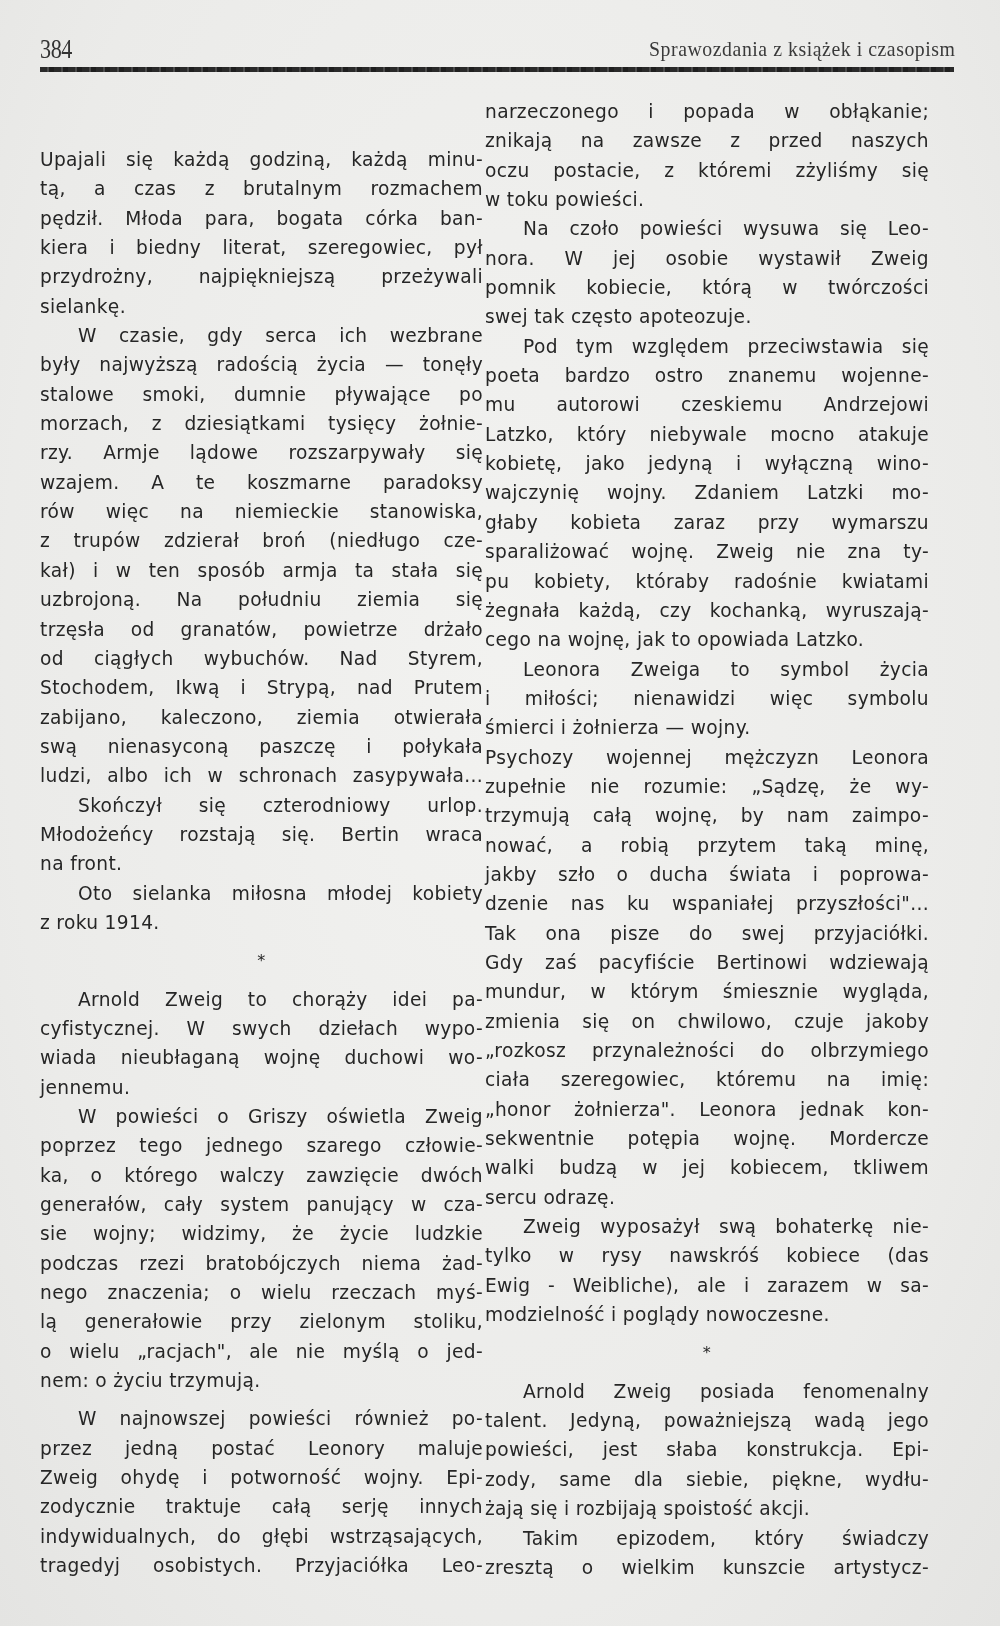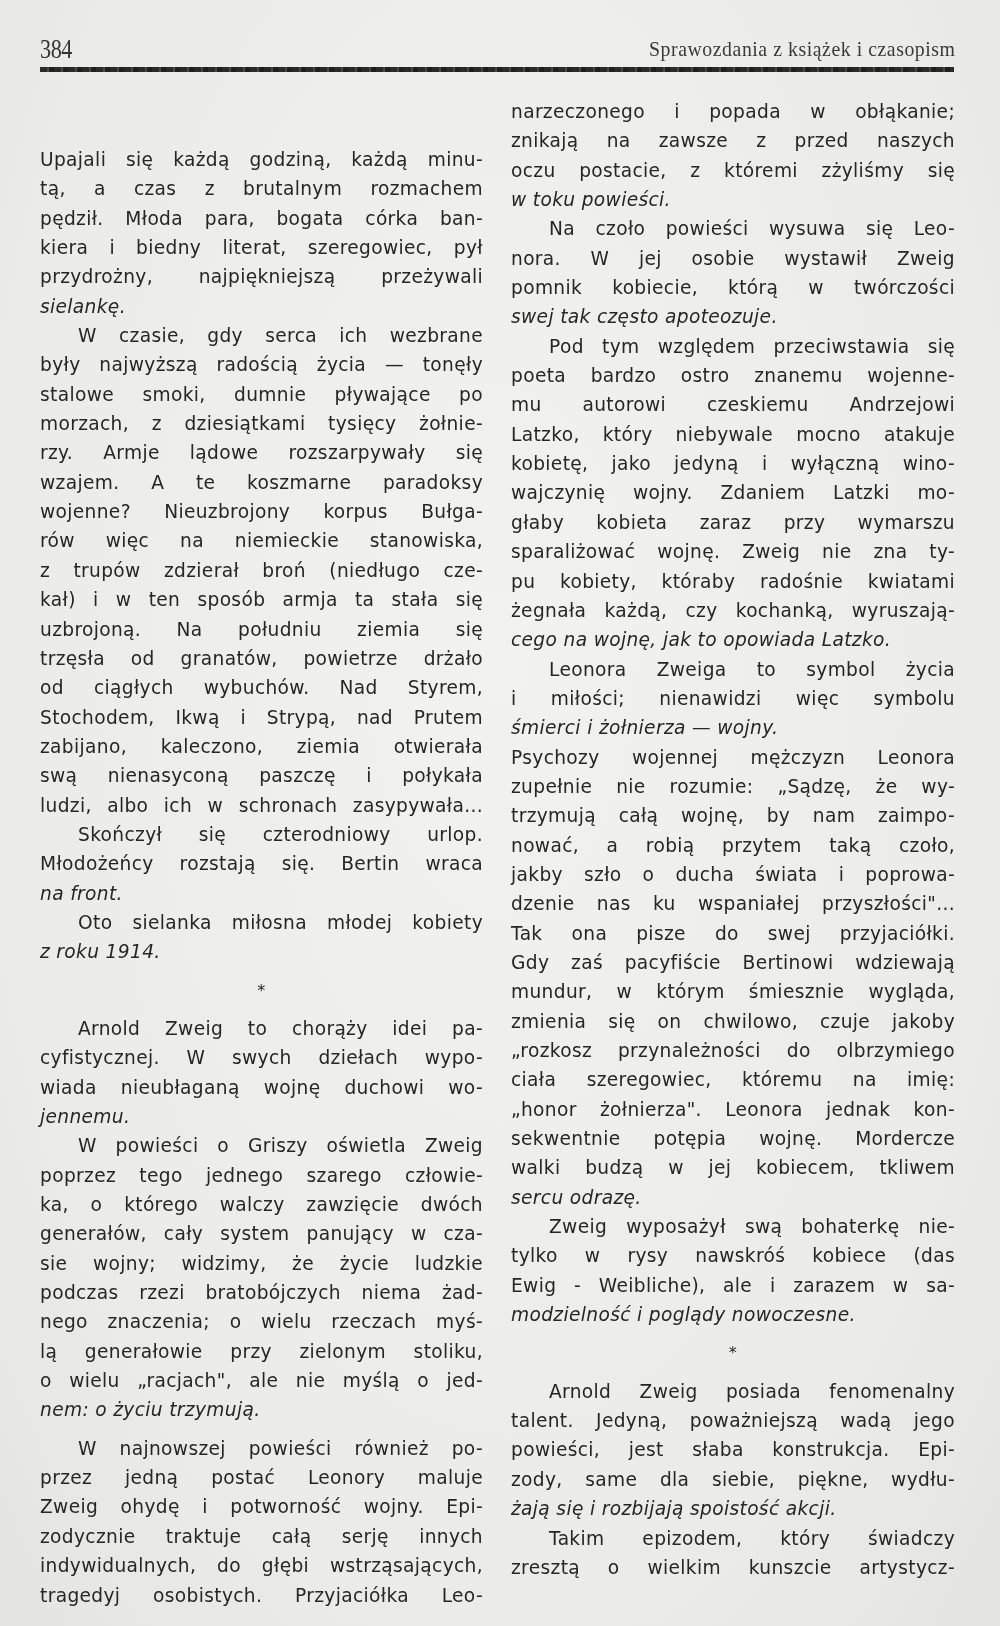--- a/index.html
+++ b/index.html
@@ -30,29 +30,29 @@
     transform: scaleX(0.9); transform-origin:right top;
   }
   .rule {
     position:absolute; left:40px; right:46px; top:67px; height:5px;
     background: repeating-linear-gradient(90deg, #2a2a2a 0 7px, #4a4a4a 7px 9px, #1f1f1f 9px 14px);
   }
   .column {
     position:absolute; top:97px; width:443px;
   }
   .col-left { left:40px;margin-top:48px; }
-  .col-right { left:511px; width:444px; }
+  .col-right { left:485px; width:444px; }
   .line {
     height:29.35px; line-height:29.35px;
     font-size:18.6px; letter-spacing:0.35px;
     white-space:nowrap;
     text-align:justify; text-align-last:justify;
     color:#262626;
   }
-  .line.last { text-align-last:left;font-style:italic; }
+  .line.last { text-align-last:left; }
   .line.indent { padding-left:38px; }
   .line.center { text-align:center; text-align-last:center; font-size:16px; }
   .line.gap-before { margin-top:9px; }
   .line.gap-after { margin-bottom:9px; }
 </style>
 </head>
 <body>
 
 <div class="page-bg"></div>
 
@@ -68,21 +68,20 @@
     <div class="line">pędził. Młoda para, bogata córka ban-</div>
     <div class="line">kiera i biedny literat, szeregowiec, pył</div>
     <div class="line">przydrożny, najpiękniejszą przeżywali</div>
     <div class="line last">sielankę.</div>
     <div class="line indent">W czasie, gdy serca ich wezbrane</div>
     <div class="line">były najwyższą radością życia — tonęły</div>
     <div class="line">stalowe smoki, dumnie pływające po</div>
     <div class="line">morzach, z dziesiątkami tysięcy żołnie-</div>
     <div class="line">rzy. Armje lądowe rozszarpywały się</div>
     <div class="line">wzajem. A te koszmarne paradoksy</div>
-    <div class="line">wojenne? Nieuzbrojony korpus Bułga-</div>
     <div class="line">rów więc na niemieckie stanowiska,</div>
     <div class="line">z trupów zdzierał broń (niedługo cze-</div>
     <div class="line">kał) i w ten sposób armja ta stała się</div>
     <div class="line">uzbrojoną. Na południu ziemia się</div>
     <div class="line">trzęsła od granatów, powietrze drżało</div>
     <div class="line">od ciągłych wybuchów. Nad Styrem,</div>
     <div class="line">Stochodem, Ikwą i Strypą, nad Prutem</div>
     <div class="line">zabijano, kaleczono, ziemia otwierała</div>
     <div class="line">swą nienasyconą paszczę i połykała</div>
     <div class="line">ludzi, albo ich w schronach zasypywała...</div>
@@ -132,21 +131,21 @@
     <div class="line">sparaliżować wojnę. Zweig nie zna ty-</div>
     <div class="line">pu kobiety, któraby radośnie kwiatami</div>
     <div class="line">żegnała każdą, czy kochanką, wyruszają-</div>
     <div class="line last">cego na wojnę, jak to opowiada Latzko.</div>
     <div class="line indent">Leonora Zweiga to symbol życia</div>
     <div class="line">i miłości; nienawidzi więc symbolu</div>
     <div class="line last">śmierci i żołnierza — wojny.</div>
     <div class="line">Psychozy wojennej mężczyzn Leonora</div>
     <div class="line">zupełnie nie rozumie: „Sądzę, że wy-</div>
     <div class="line">trzymują całą wojnę, by nam zaimpo-</div>
-    <div class="line">nować, a robią przytem taką czoło,</div>
+    <div class="line">nować, a robią przytem taką minę,</div>
     <div class="line">jakby szło o ducha świata i poprowa-</div>
     <div class="line">dzenie nas ku wspaniałej przyszłości"...</div>
     <div class="line">Tak ona pisze do swej przyjaciółki.</div>
     <div class="line">Gdy zaś pacyfiście Bertinowi wdziewają</div>
     <div class="line">mundur, w którym śmiesznie wygląda,</div>
     <div class="line">zmienia się on chwilowo, czuje jakoby</div>
     <div class="line">„rozkosz przynależności do olbrzymiego</div>
     <div class="line">ciała szeregowiec, któremu na imię:</div>
     <div class="line">„honor żołnierza". Leonora jednak kon-</div>
     <div class="line">sekwentnie potępia wojnę. Mordercze</div>

